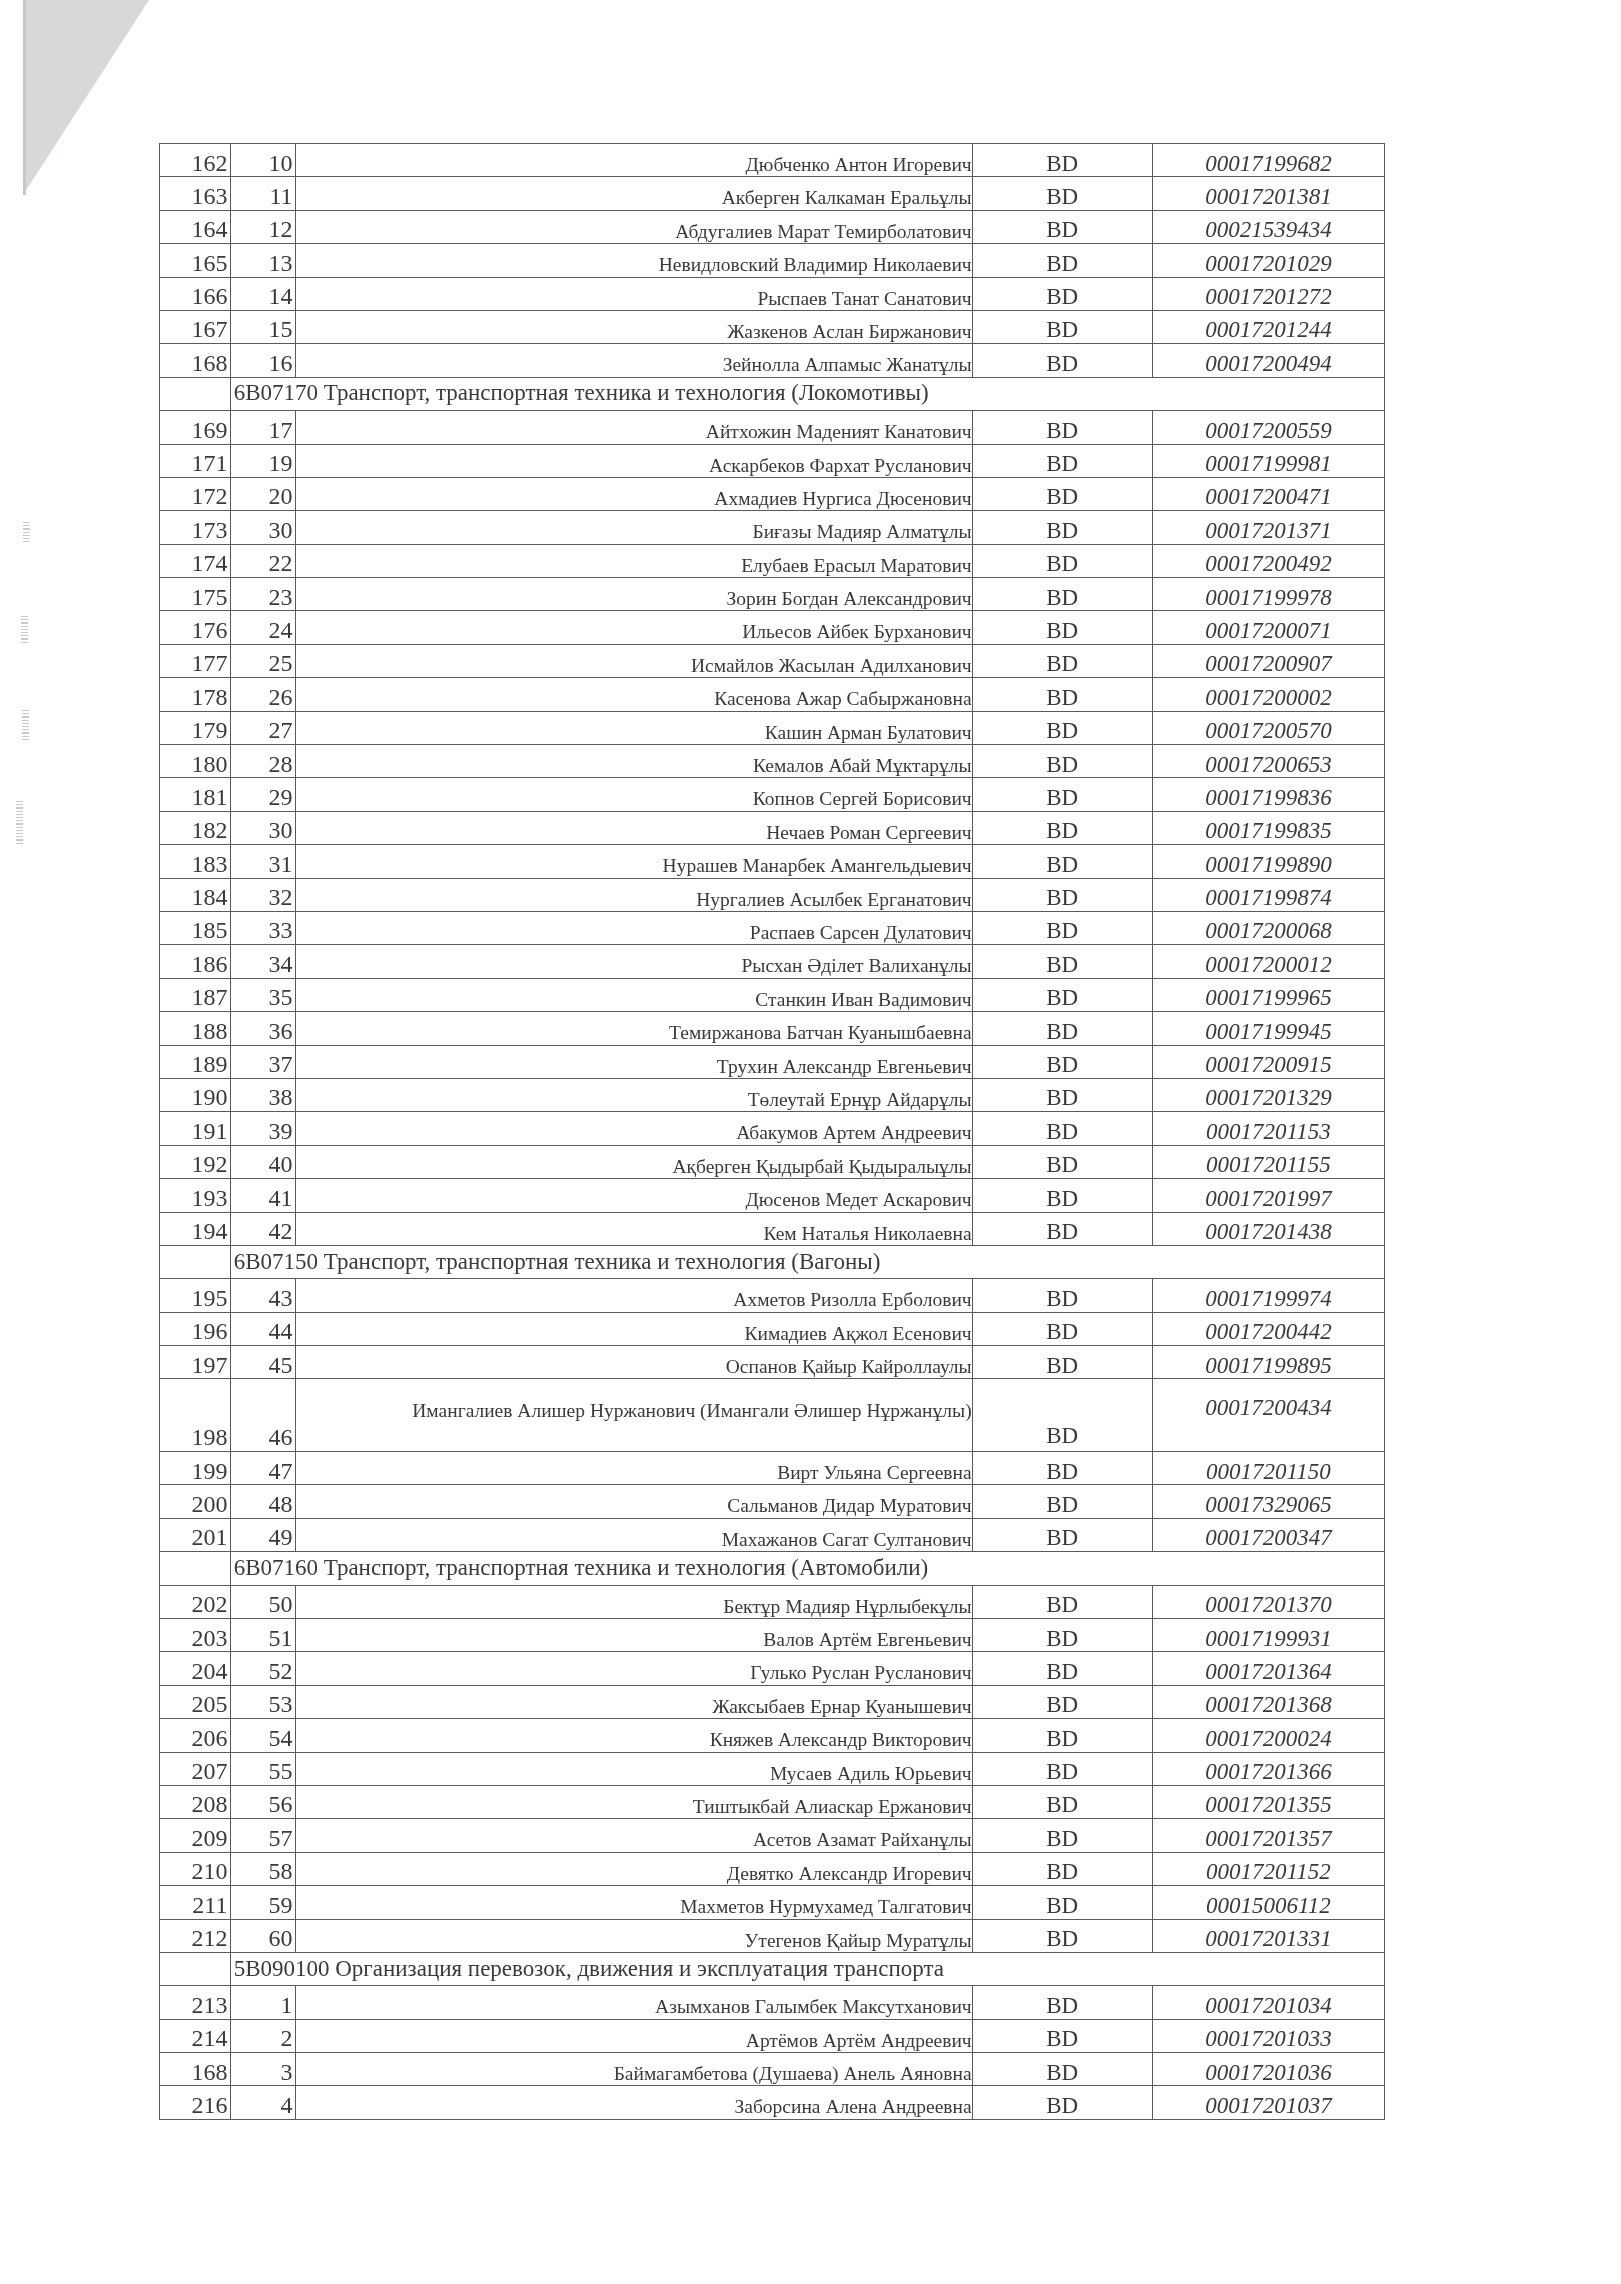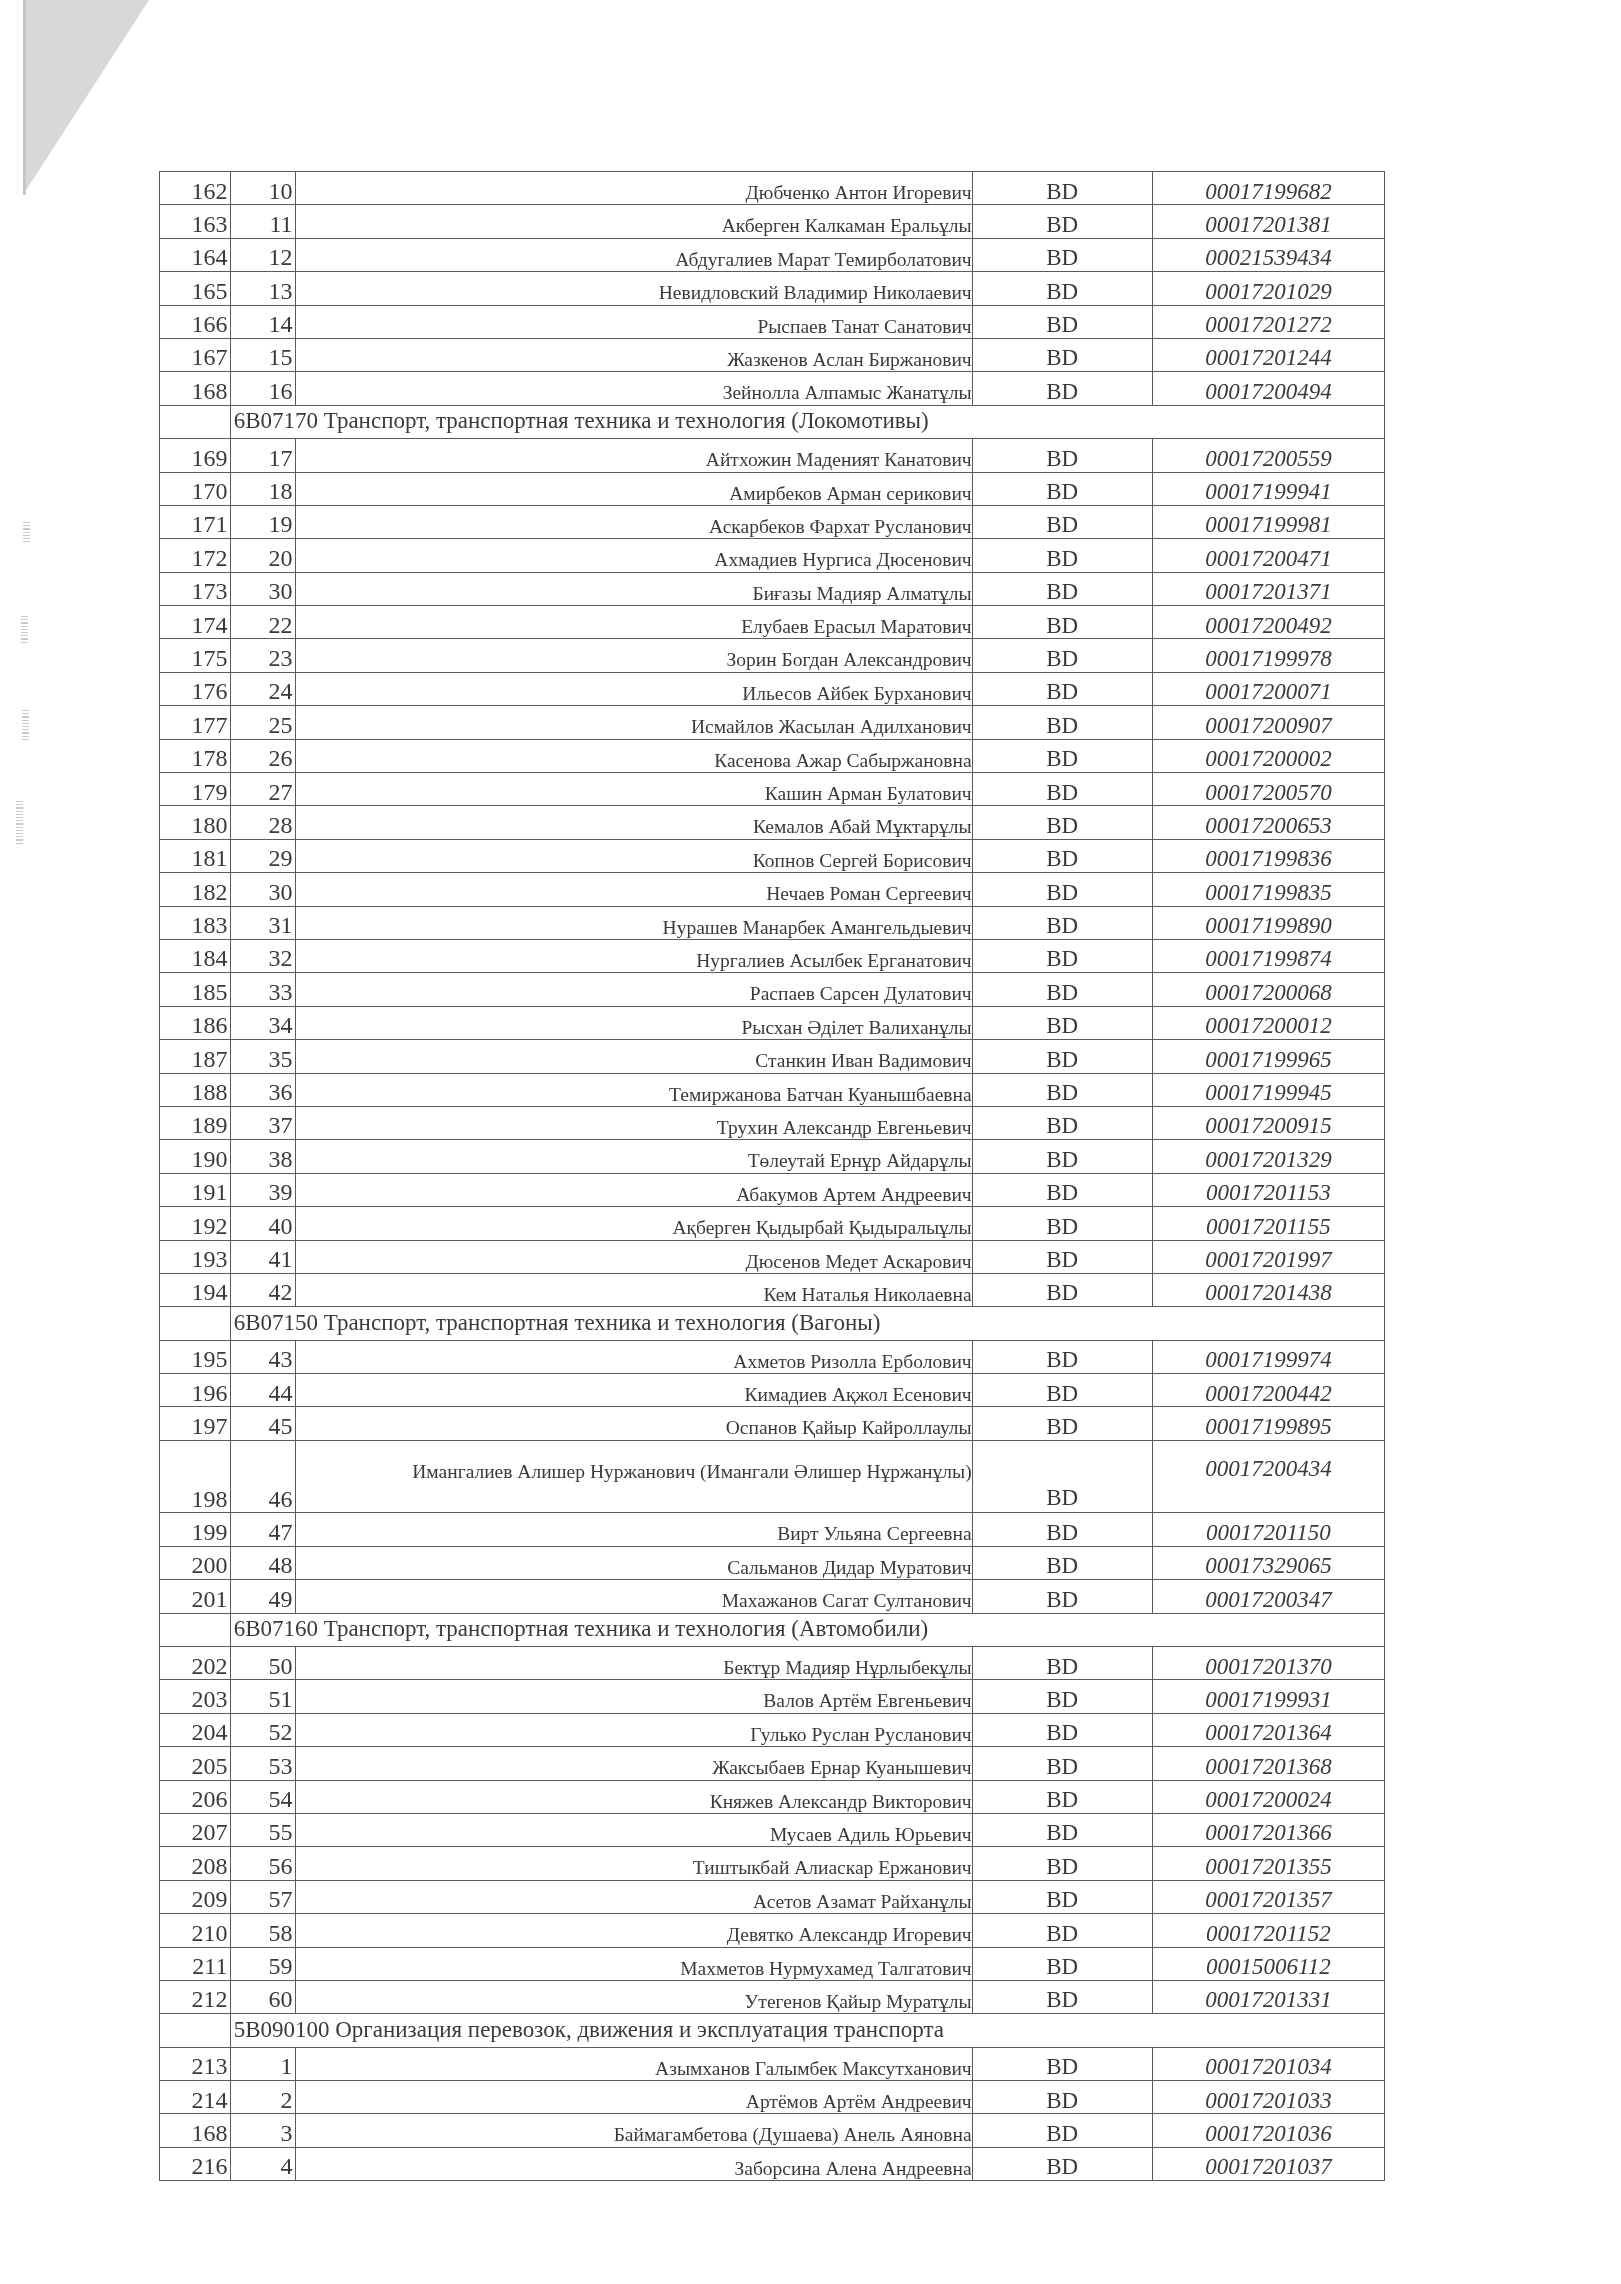--- a/index.html
+++ b/index.html
@@ -33,21 +33,20 @@
       background: repeating-linear-gradient(180deg, #8a8a8a 0 1.3px, transparent 1.3px 3.2px);
       opacity: 0.45;
     }
     .doc-table {
       position: absolute;
       left: 159px;
       top: 143px;
       width: 1226px;
       border-collapse: collapse;
       table-layout: fixed;
-      margin-top: 28px;
     }
     .doc-table td {
       border: 1.3px solid #5a5a5a;
       height: 30.5px;
       padding: 0;
       font-size: 21.4px;
       line-height: 1;
       white-space: nowrap;
       overflow: hidden;
       vertical-align: bottom;
@@ -147,27 +146,20 @@
     <td class="section-title" colspan="4">6В07170 Транспорт, транспортная техника и технология (Локомотивы)</td>
   </tr>
       <tr class="data-row">
     <td class="num">169</td>
     <td class="num">17</td>
     <td class="name">Айтхожин Маденият Канатович</td>
     <td class="grade">BD</td>
     <td class="code">00017200559</td>
   </tr>
       <tr class="data-row">
-    <td class="num">170</td>
-    <td class="num">18</td>
-    <td class="name">Амирбеков Арман серикович</td>
-    <td class="grade">BD</td>
-    <td class="code">00017199941</td>
-  </tr>
-      <tr class="data-row">
     <td class="num">171</td>
     <td class="num">19</td>
     <td class="name">Аскарбеков Фархат Русланович</td>
     <td class="grade">BD</td>
     <td class="code">00017199981</td>
   </tr>
       <tr class="data-row">
     <td class="num">172</td>
     <td class="num">20</td>
     <td class="name">Ахмадиев Нургиса  Дюсенович</td>

